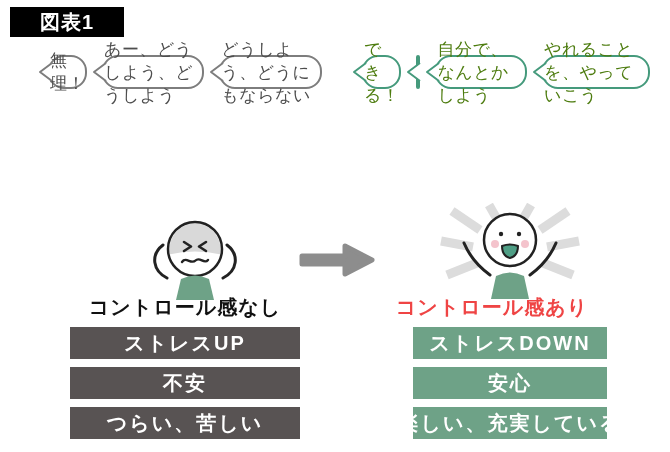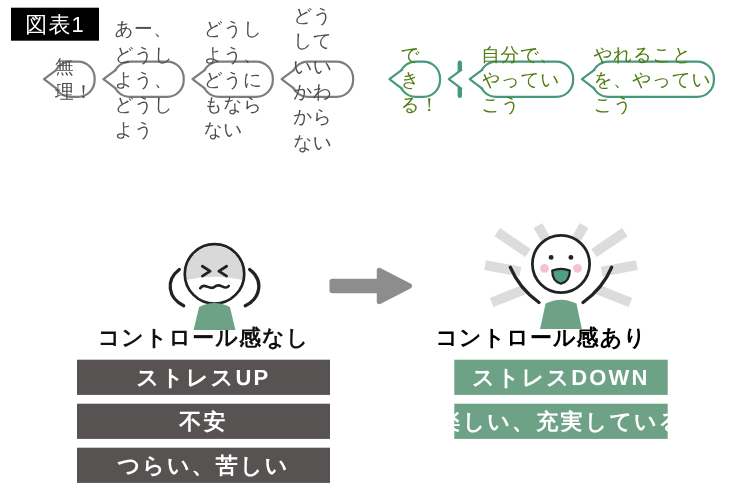--- a/index.html
+++ b/index.html
@@ -2,22 +2,22 @@
 <html><head>
 <meta charset="utf-8">
 <style>
   html,body { margin:0; padding:0; background:#ffffff; }
   .canvas {
     position:relative; width:670px; height:452px; background:#ffffff; overflow:hidden;
     font-family:"Liberation Sans","DejaVu Sans",sans-serif;
   }
   .fig-badge {
     position:absolute; left:10px; top:7px; height:30px; background:#000000;
-    color:#ffffff; font-size:20px; font-weight:normal; display:flex; align-items:center;
-    padding:0 13px; letter-spacing:1px;
+    color:#ffffff; font-size:20px; font-weight:bold; display:flex; align-items:center;
+    padding:0 30px; letter-spacing:1px;
   }
   .bubble-col { position:absolute; display:flex; flex-direction:row; gap:15px; }
   .bubble-col.left  { left:48px;  top:55px; width:274px; }
   .bubble-col.right { left:362px; top:55px; width:288px; }
   .bubble {
     position:relative; height:34px; box-sizing:border-box; background:#ffffff;
     border:2px solid; border-radius:16px; display:flex; align-items:center;
     justify-content:center; font-size:17px; letter-spacing:0.5px;
   }
   .bubble.neg { border-color:#7d7d7d; color:#4d4d4d; }
@@ -28,21 +28,21 @@
   .tail path { fill:#ffffff; stroke-width:2; stroke-linejoin:round; }
   .char { position:absolute; }
   .char.left  { left:140px; top:212px; }
   .char.right { left:435px; top:203px; }
   .arrow { position:absolute; left:299px; top:242px; }
   .caption {
     position:absolute; top:294px; width:230px; text-align:center;
     font-size:20px; font-weight:bold; letter-spacing:1px; white-space:nowrap;
   }
   .caption.left  { left:70px;  color:#111111; }
-  .caption.right { left:377px; color:#000000; }
+  .caption.right { left:377px; color:#ef4444; }
   .box-col { position:absolute; top:327px; width:230px; display:flex; flex-direction:column; gap:8px; }
   .box-col.left  { left:70px; }
   .box-col.right { left:377px; }
   .effect-box {
     height:32px; display:flex; align-items:center; justify-content:center;
     color:#ffffff; font-size:20px; font-weight:bold; letter-spacing:2px; white-space:nowrap;
   }
   .box-col.left  .effect-box { background:#585353; }
   .box-col.right .effect-box { background:#6ea287;margin-left:36px; }
 </style>
@@ -67,45 +67,39 @@
           <path d="M13,1 L1,10 L13,19"></path>
         </svg>
       <span>あー、どうしよう、どうしよう</span>
     </div>
     <div class="bubble neg">
       <svg class="tail" width="13" height="20" viewBox="0 0 13 20">
           <path d="M13,1 L1,10 L13,19"></path>
         </svg>
       <span>どうしよう、どうにもならない</span>
     </div>
-    <div class="bubble neg">
-      <svg class="tail" width="13" height="20" viewBox="0 0 13 20">
-          <path d="M13,1 L1,10 L13,19"></path>
-        </svg>
-      <span>どうしていいかわからない</span>
-    </div>
   </div>
 
   <div class="bubble-col right">
     <div class="bubble pos">
       <svg class="tail" width="13" height="20" viewBox="0 0 13 20">
           <path d="M13,1 L1,10 L13,19"></path>
         </svg>
       <span>できる！</span>
     </div>
     <div class="bubble pos">
       <svg class="tail" width="13" height="20" viewBox="0 0 13 20">
           <path d="M13,1 L1,10 L13,19"></path>
         </svg>
     </div>
     <div class="bubble pos">
       <svg class="tail" width="13" height="20" viewBox="0 0 13 20">
           <path d="M13,1 L1,10 L13,19"></path>
         </svg>
-      <span>自分で、やっていこう</span>
+      <span>自分で、なんとかしよう</span>
     </div>
     <div class="bubble pos">
       <svg class="tail" width="13" height="20" viewBox="0 0 13 20">
           <path d="M13,1 L1,10 L13,19"></path>
         </svg>
       <span>やれることを、やっていこう</span>
     </div>
   </div>
 
   <svg class="char left" width="110" height="88" viewBox="0 0 110 88">
@@ -152,16 +146,17 @@
   <div class="caption left">コントロール感なし</div>
   <div class="caption right">コントロール感あり</div>
 
   <div class="box-col left">
     <div class="effect-box">ストレスUP</div>
     <div class="effect-box">不安</div>
     <div class="effect-box">つらい、苦しい</div>
   </div>
   <div class="box-col right">
     <div class="effect-box">ストレスDOWN</div>
+    <div class="effect-box">安心</div>
     <div class="effect-box">楽しい、充実している</div>
   </div>
 
 </div>
 
 </body></html>

